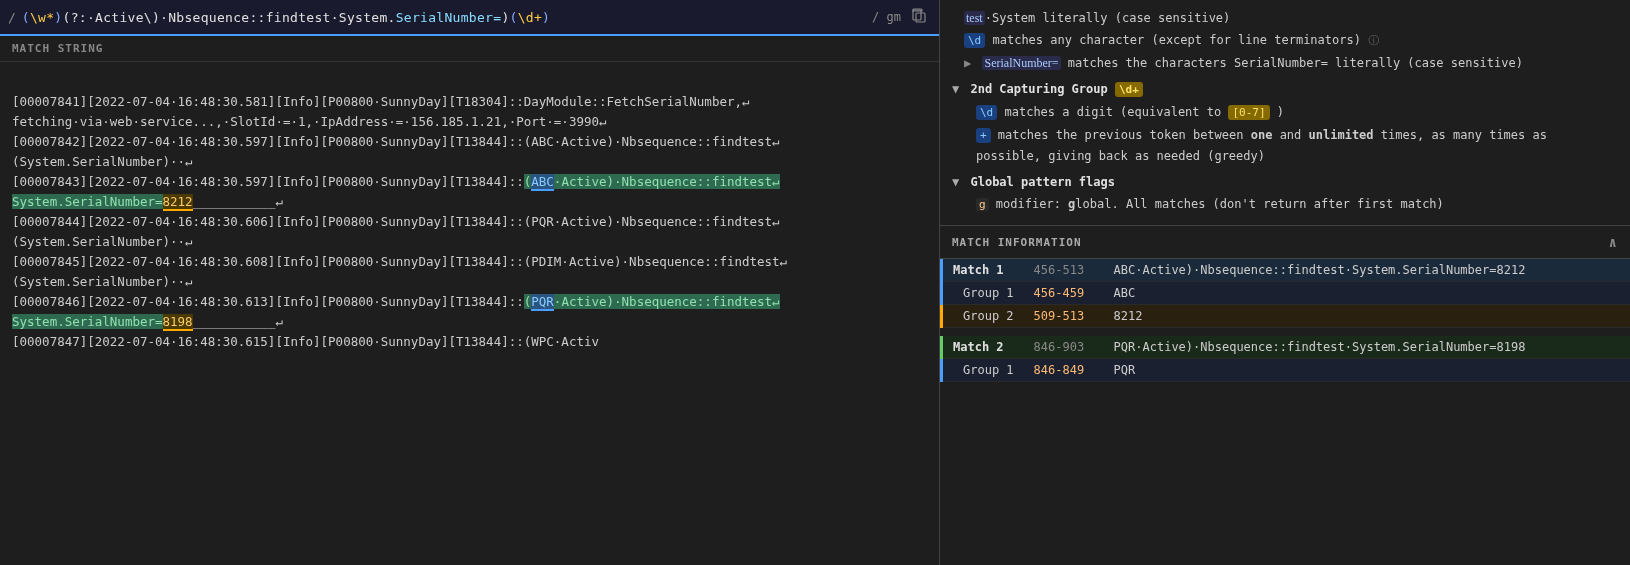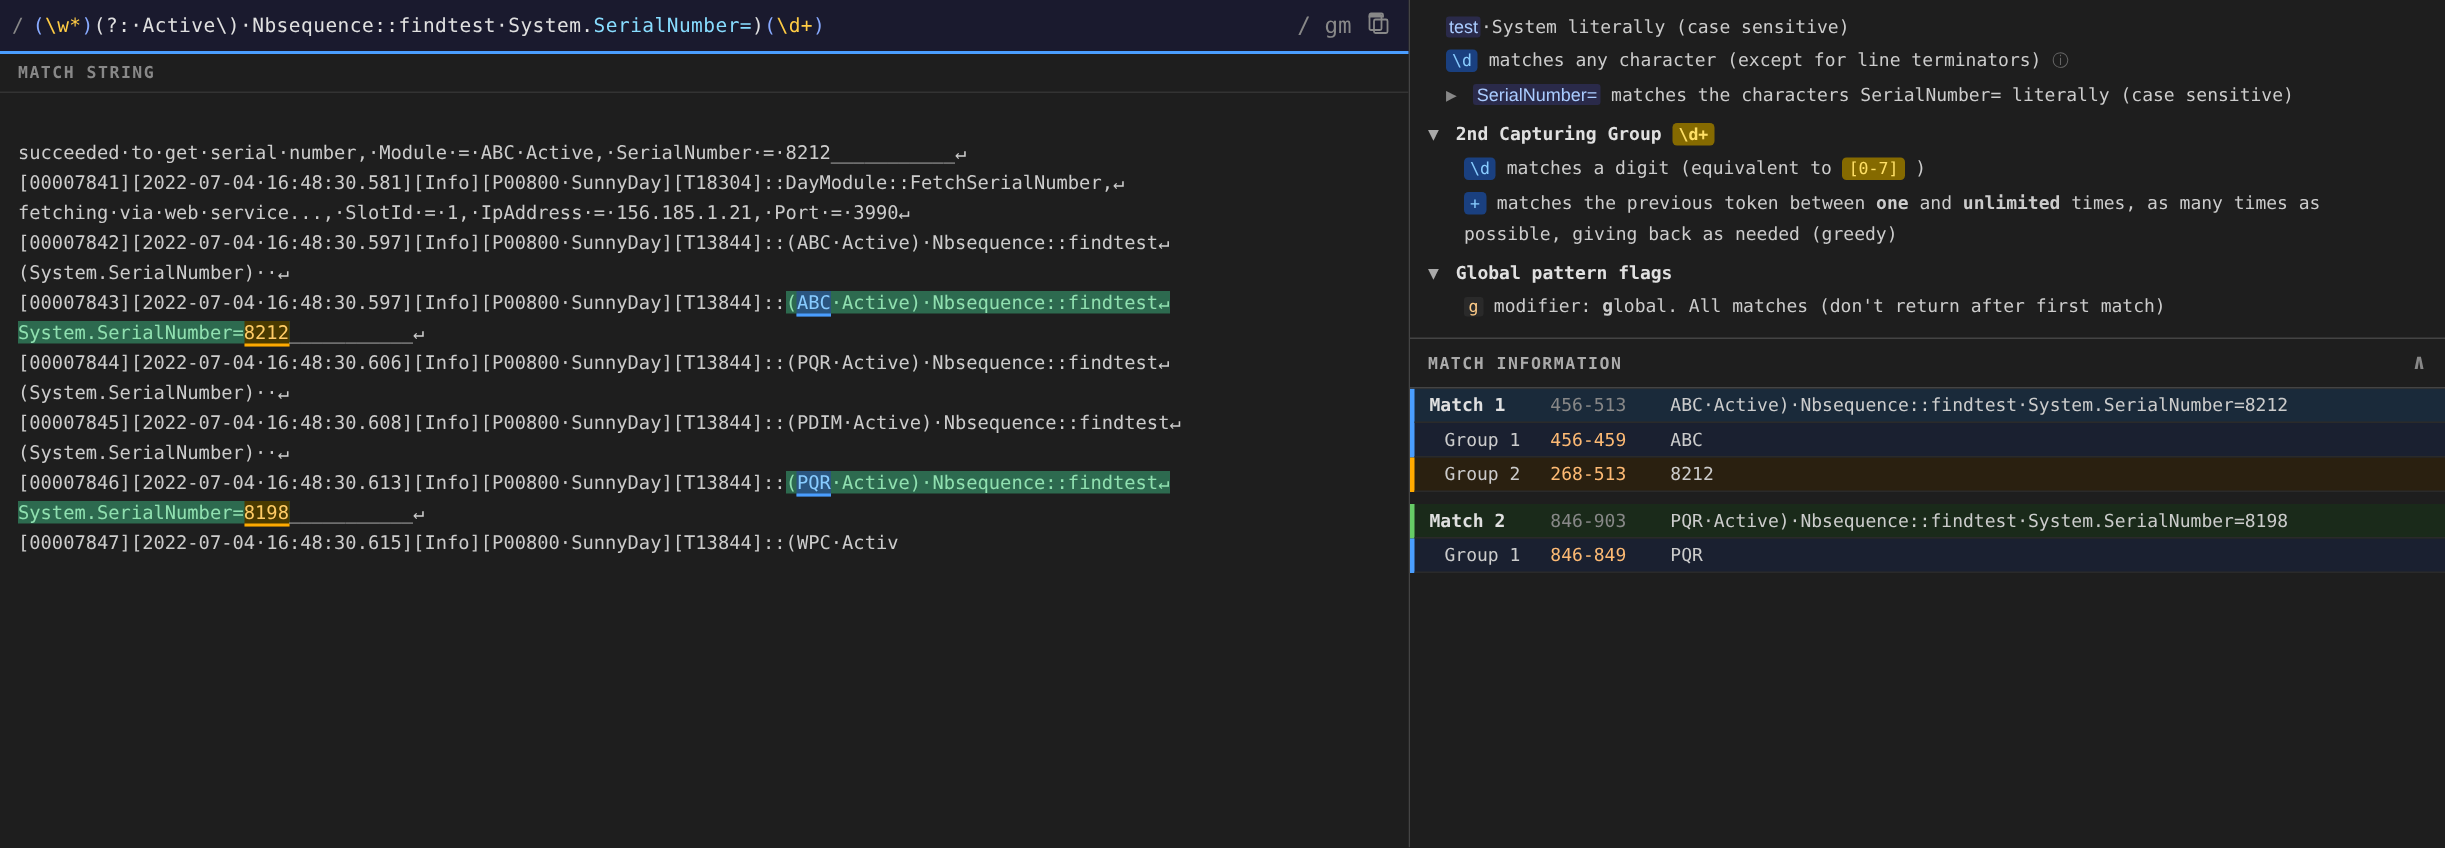--- a/index.html
+++ b/index.html
@@ -42,21 +42,21 @@
       color: #e0e0e0;
       font-size: 13px;
       letter-spacing: 0.3px;
     }
     .regex-span-paren { color: #88aaff; }
     .regex-span-charclass { color: #ffcc44; }
     .regex-span-named { color: #88ddff; }
     .regex-span-literal { color: #e0e0e0; }
     .regex-flags {
       color: #888;
-      font-size: 15px;
+      font-size: 12px;
       margin-left: 8px;
       white-space: nowrap;
     }
     .copy-btn {
       background: none;
       border: none;
       color: #888;
       cursor: pointer;
       font-size: 14px;
       padding: 2px 4px;
@@ -125,21 +125,21 @@
       margin-bottom: 2px;
       color: #ccc;
     }
     .exp-indent1 { padding-left: 12px; }
     .exp-indent2 { padding-left: 24px; }
     .exp-literal {
       background: #2a2a4a;
       color: #aaccff;
       padding: 0 2px;
       border-radius: 2px;
-      font-family: Liberation Sans, sans-serif;
+      font-family: Liberation Serif, serif;
       text-align: right;
     }
     .exp-tag-yellow {
       background: #856a00;
       color: #ffe066;
       padding: 1px 4px;
       border-radius: 3px;
       font-size: 11px;
     }
     .exp-tag-blue {
@@ -272,22 +272,21 @@
         <rect x="5" y="5" width="9" height="9" rx="1" fill="none" stroke="currentColor" stroke-width="1.2"></rect>
         <path d="M3 1h7a1 1 0 0 1 1 1v1H2V2a1 1 0 0 1 1-1z" fill="none" stroke="currentColor" stroke-width="1.2"></path>
         <rect x="2" y="2" width="8" height="10" rx="1" fill="none" stroke="currentColor" stroke-width="1.2"></rect>
       </svg>
     </button>
   </div>
 
   <div class="test-label">MATCH STRING</div>
 
   <div class="test-area">
-<span>succeeded·to·get·serial·number,·Module·=·ABC·Active,·SerialNumber·=·8212___________↵
-</span><span>[00007841][2022-07-04·16:48:30.581][Info][P00800·SunnyDay][T18304]::DayModule::FetchSerialNumber,↵
+<span>[00007841][2022-07-04·16:48:30.581][Info][P00800·SunnyDay][T18304]::DayModule::FetchSerialNumber,↵
 fetching·via·web·service...,·SlotId·=·1,·IpAddress·=·156.185.1.21,·Port·=·3990↵
 </span><span>[00007842][2022-07-04·16:48:30.597][Info][P00800·SunnyDay][T13844]::(ABC·Active)·Nbsequence::findtest↵
 (System.SerialNumber)··↵
 </span><span>[00007843][2022-07-04·16:48:30.597][Info][P00800·SunnyDay][T13844]::</span><span class="hl-green">(<span class="hl-group1">ABC</span>·Active)·Nbsequence::findtest↵
 System.SerialNumber=<span class="hl-group2">8212</span></span><span>___________↵
 </span><span>[00007844][2022-07-04·16:48:30.606][Info][P00800·SunnyDay][T13844]::(PQR·Active)·Nbsequence::findtest↵
 (System.SerialNumber)··↵
 </span><span>[00007845][2022-07-04·16:48:30.608][Info][P00800·SunnyDay][T13844]::(PDIM·Active)·Nbsequence::findtest↵
 (System.SerialNumber)··↵
 </span><span>[00007846][2022-07-04·16:48:30.613][Info][P00800·SunnyDay][T13844]::</span><span class="hl-green">(<span class="hl-group1">PQR</span>·Active)·Nbsequence::findtest↵
@@ -355,21 +354,21 @@
         </tr>
 
         <tr class="group-row group-1">
           <td>Group 1</td>
           <td>456-459</td>
           <td>ABC</td>
         </tr>
 
         <tr class="group-row group-2">
           <td>Group 2</td>
-          <td>268-513</td>
+          <td>509-513</td>
           <td>8212</td>
         </tr>
 
         <tr class="spacer-row">
             <td colspan="3"></td>
           </tr>
 
         <tr class="match-row match-2">
           <td>Match 2</td>
           <td>846-903</td>

